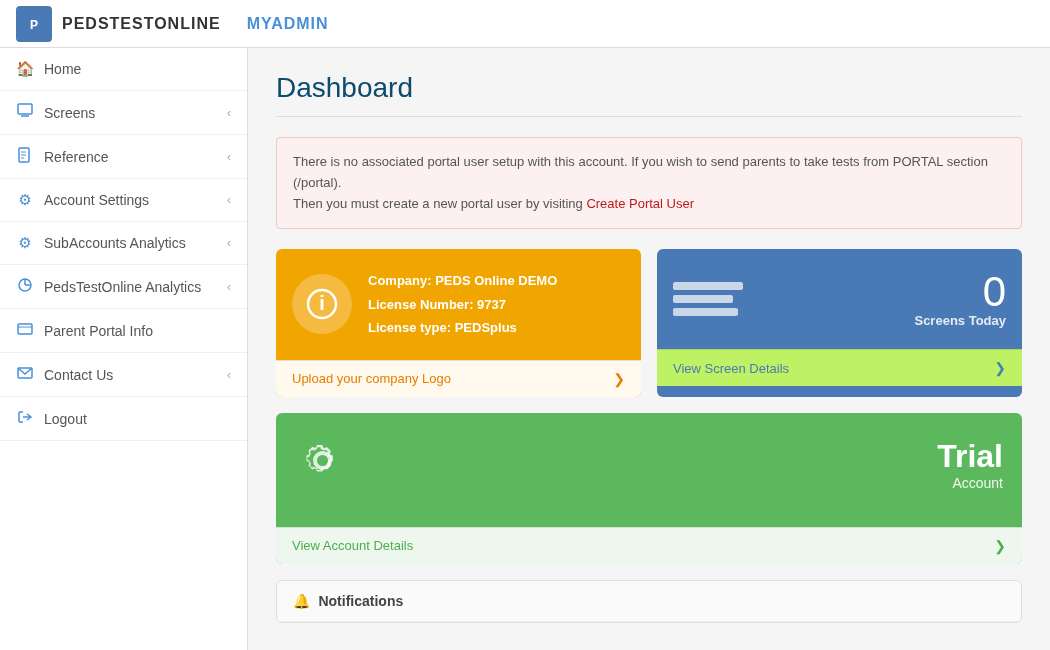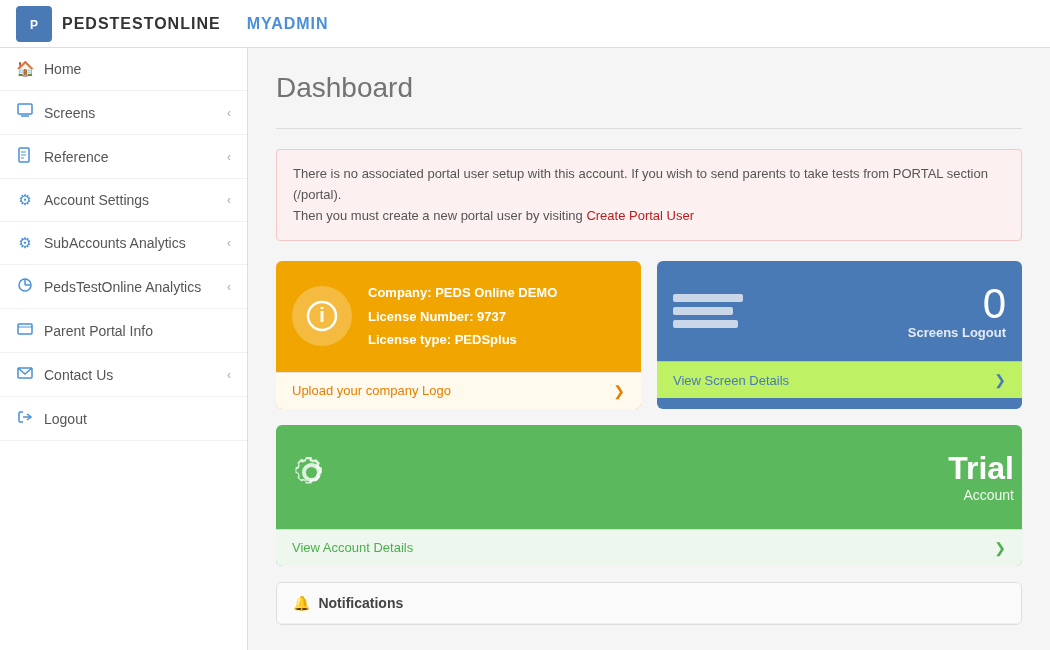--- a/index.html
+++ b/index.html
@@ -76,24 +76,24 @@
     
     .main {
       flex: 1;
       padding: 24px 28px;
       overflow-y: auto;
       background: #f5f5f5;
     }
     .page-title {
       font-size: 28px;
       font-weight: 300;
-      color: #737373;
+      color: #0c4a6e;
       margin-bottom: 20px;
       border-bottom: 1px solid #ddd;
-      padding-bottom: 24px;
+      padding-bottom: 12px;
     }
 
     
     .alert-box {
       background: #fdf0f0;
       border: 1px solid #f5c6c6;
       border-radius: 4px;
       padding: 14px 16px;
       margin-bottom: 20px;
       color: #555;
@@ -222,21 +222,21 @@
     
     .card-trial {
       background: #5cb85c;
       border-radius: 6px;
       overflow: hidden;
       margin-bottom: 16px;
     }
     .card-trial-body {
       display: flex;
       align-items: center;
-      padding: 20px 8px;
+      padding: 20px 19px;
       gap: 16px;
       min-height: 100px;
       justify-content: space-between;
     }
     .card-trial-icon {
       font-size: 40px;
       color: rgba(255,255,255,0.85);
     }
     .card-trial-text {
       text-align: right;
@@ -250,20 +250,21 @@
       font-size: 14px;
       color: rgba(255,255,255,0.9);
     }
     .card-trial-footer {
       background: #eef7ee;
       padding: 10px 16px;
       display: flex;
       align-items: center;
       justify-content: space-between;
       border-top: 1px solid rgba(0,0,0,0.1);
+      margin-top: 10px;
     }
     .card-trial-footer a {
       color: #4cae4c;
       text-decoration: none;
       font-size: 13px;
     }
     .card-trial-footer span {
       color: #4cae4c;
     }
 
@@ -448,21 +449,21 @@
 
       <div class="card-screens">
         <div class="card-screens-body">
           <div class="card-screens-icon">
             <div class="screen-line"></div>
             <div class="screen-line"></div>
             <div class="screen-line"></div>
           </div>
           <div class="card-screens-count">
             <div class="count-number">0</div>
-            <div class="count-label">Screens Logout</div>
+            <div class="count-label">Screens Today</div>
           </div>
         </div>
         <div class="card-screens-footer">
           <a href="#">View Screen Details</a>
           <span>❯</span>
         </div>
       </div>
     </div>
 
     <div class="card-trial">

